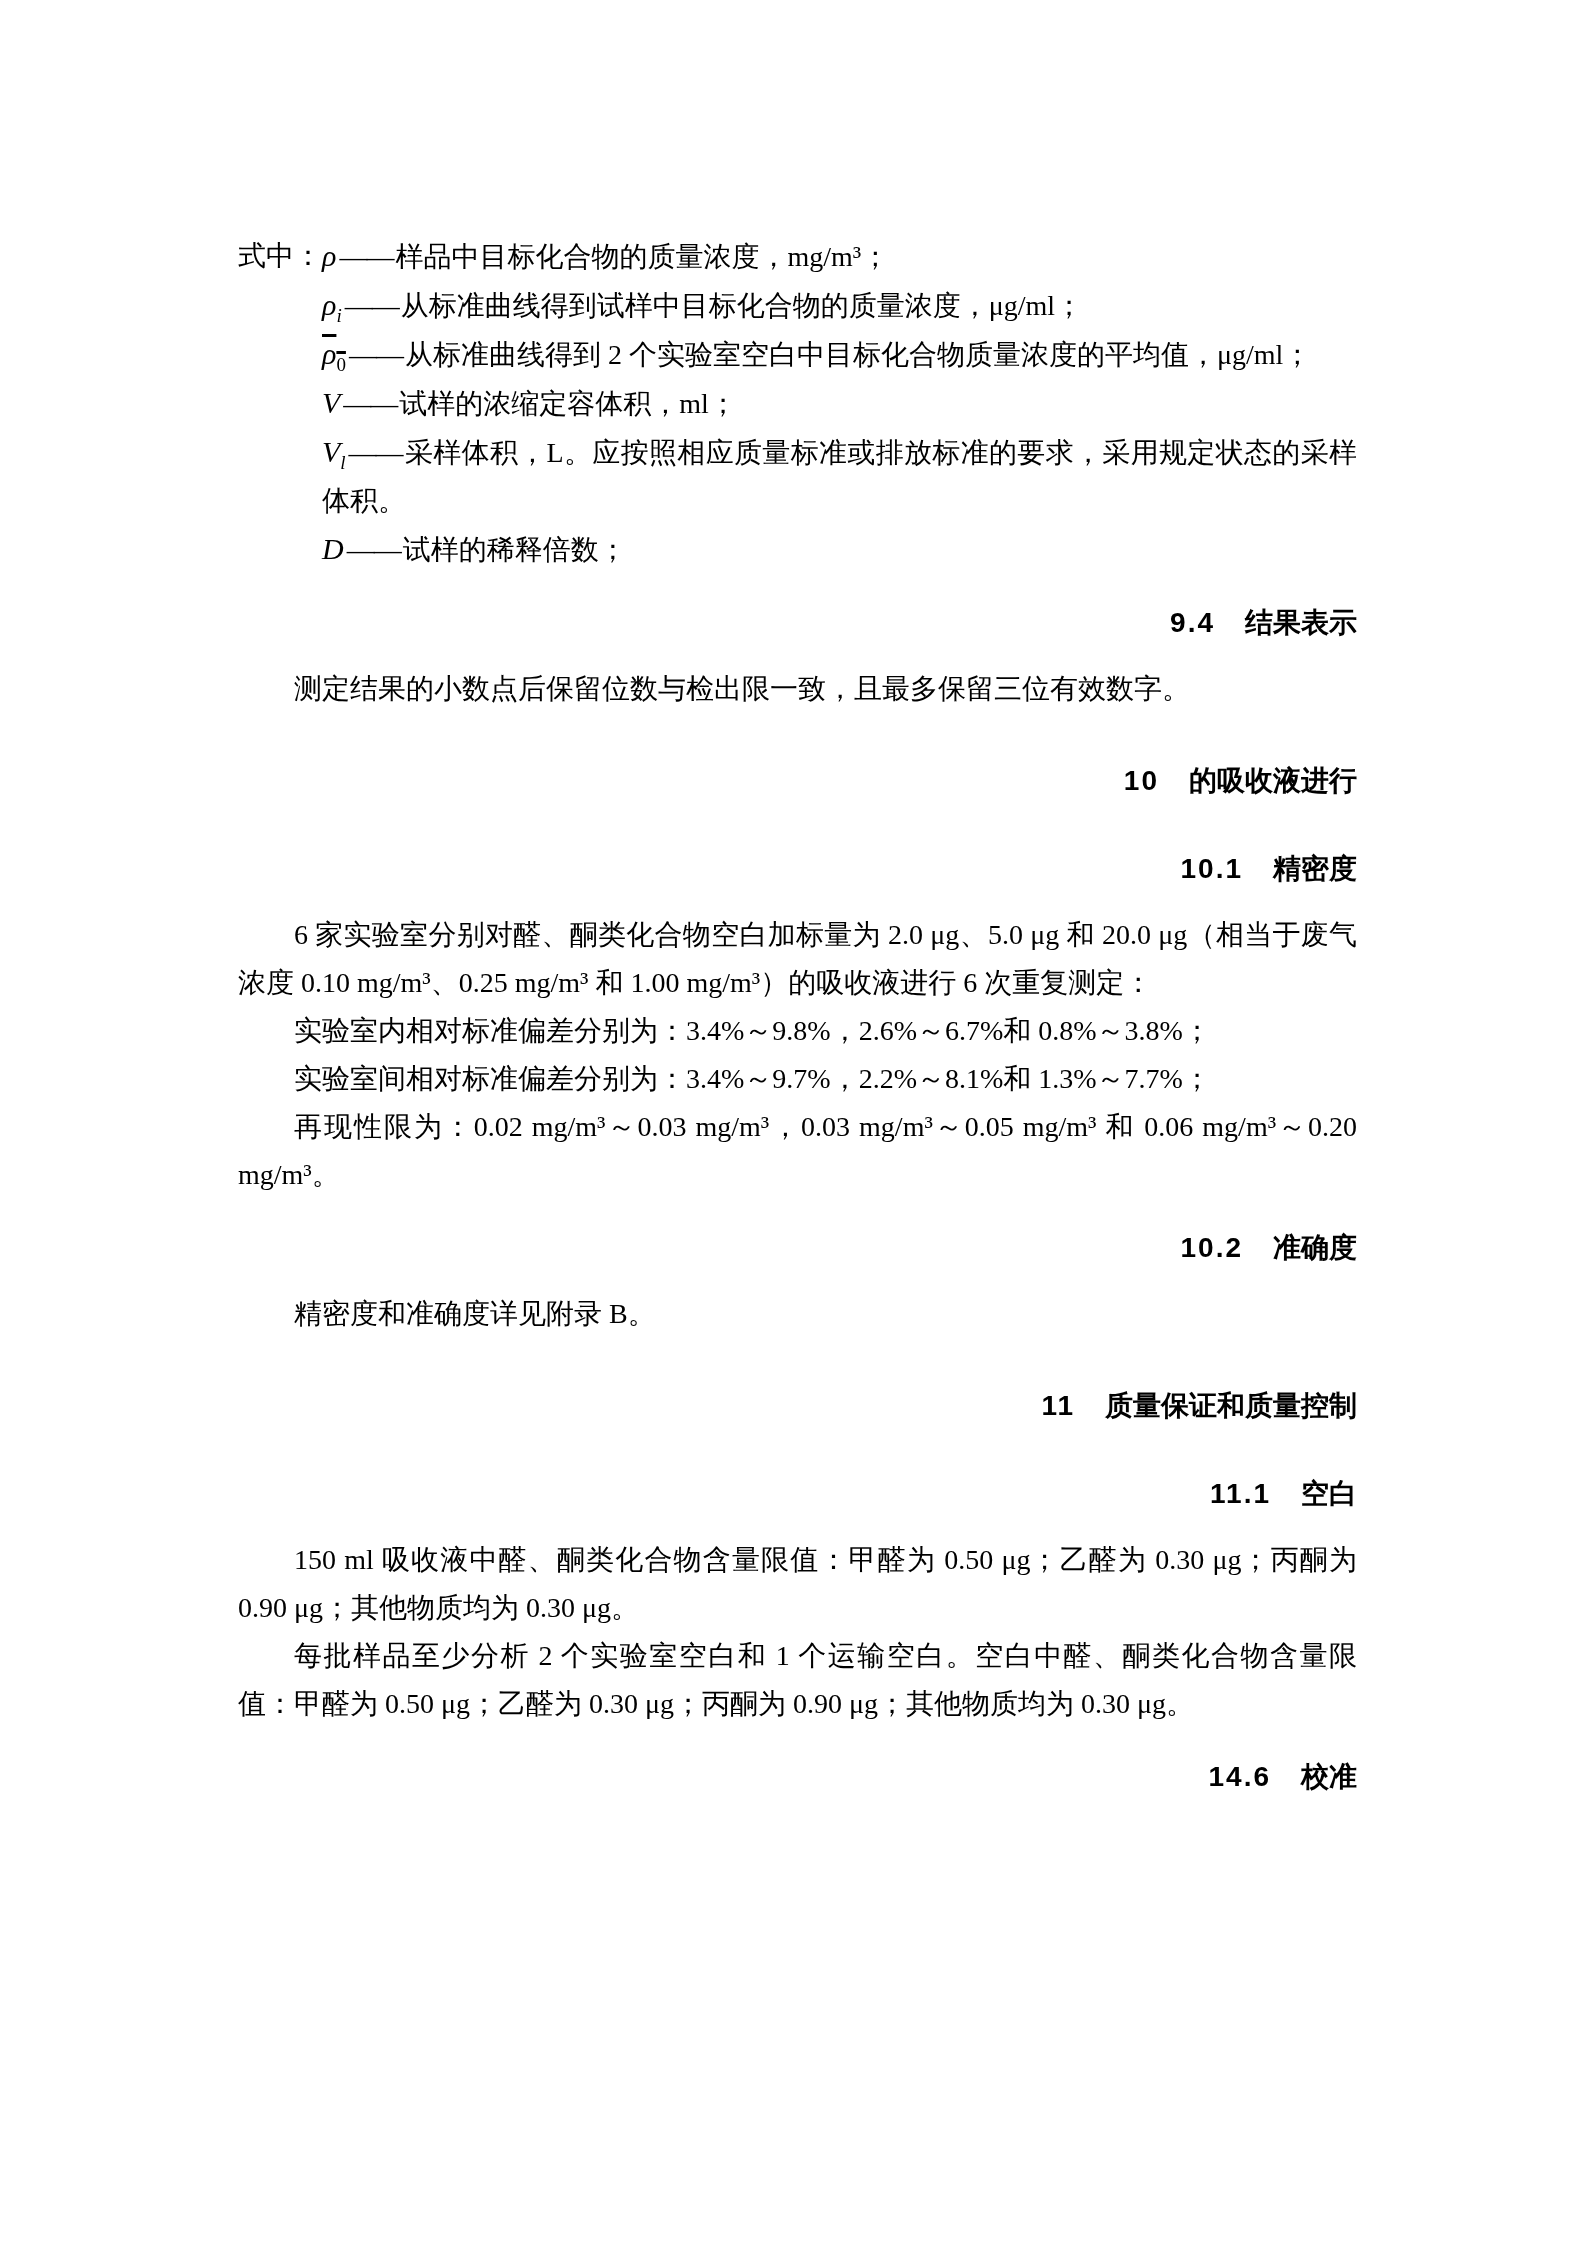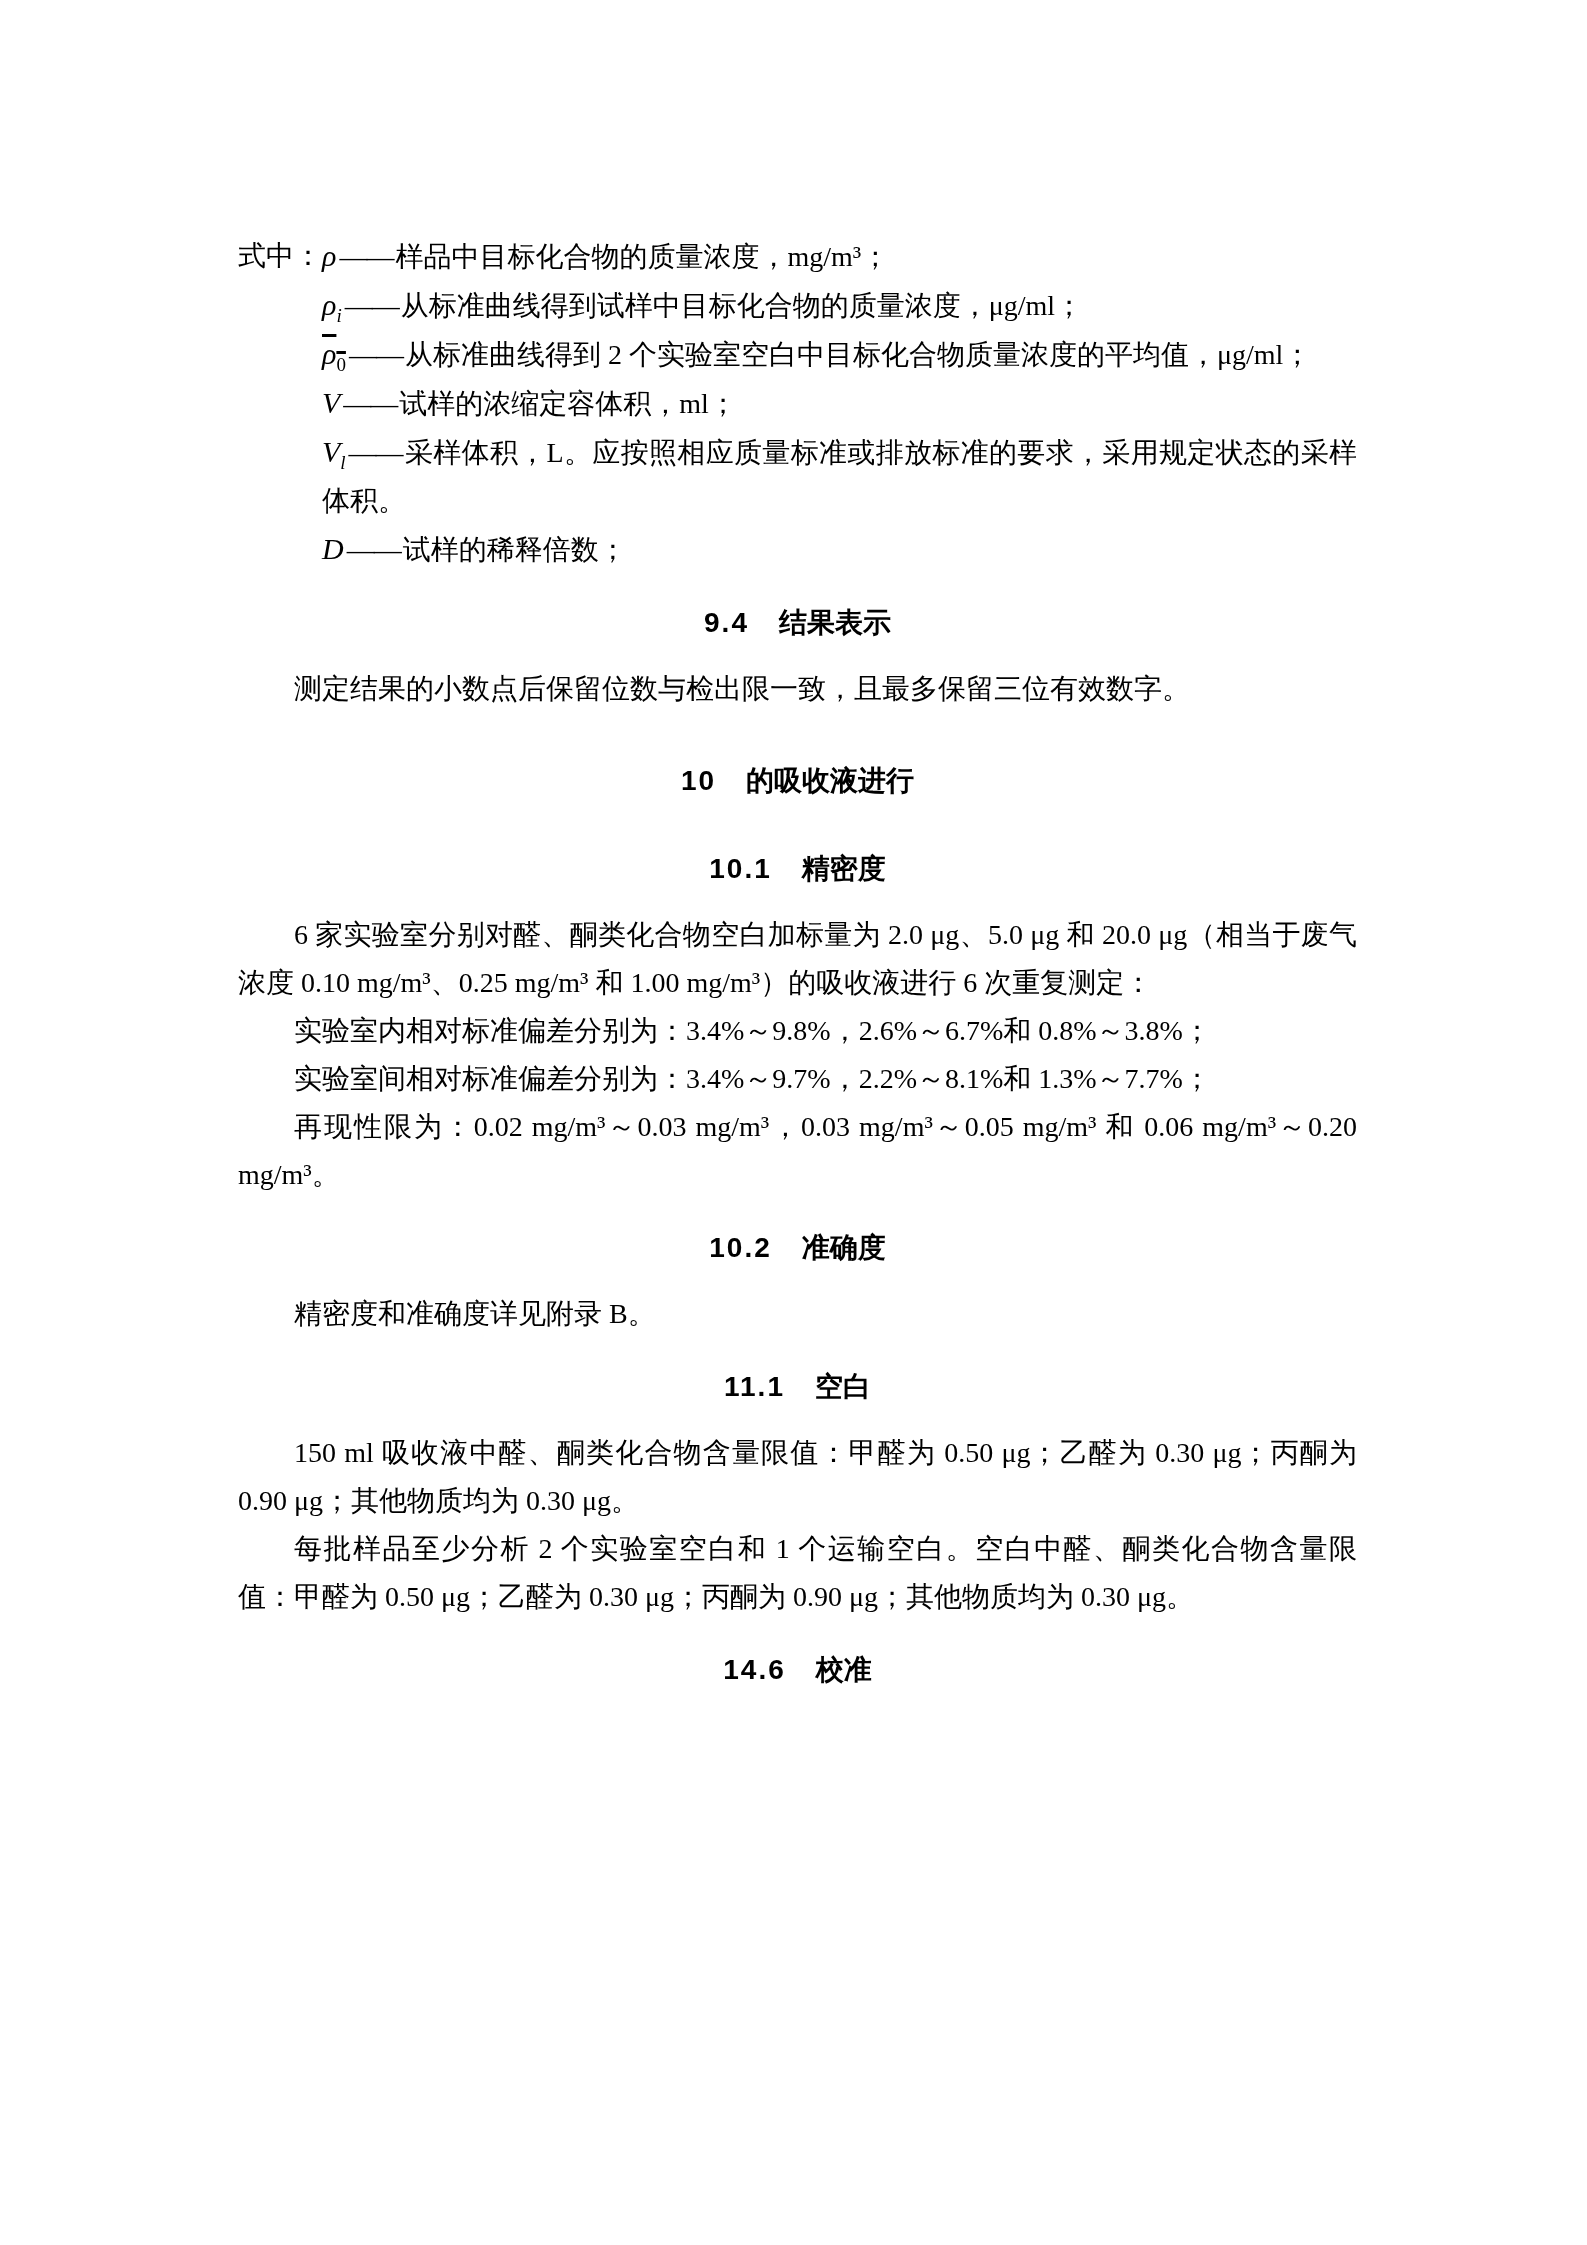--- a/index.html
+++ b/index.html
@@ -48,21 +48,21 @@
   p.body {
     margin: 0;
     text-indent: 2em;
   }
   
   .h1, .h2 {
     font-family: "Liberation Sans", "DejaVu Sans", sans-serif;
     font-weight: bold;
     font-size: 28px;
     line-height: 48px;
-    text-align: center;
+    text-align: right;
   }
   .h1 { margin: 44px 0 0 0; }
   .h2 { margin: 25px 0 18px 0; }
   .h1 + .h2 { margin-top: 40px; }
   .h-num { letter-spacing: 2px; margin-right: 30px; }
   .page-number {
     position: absolute;
     top: 2044px;
     right: 237px;
     font-size: 26px;
@@ -112,20 +112,23 @@
     <p class="body">6 家实验室分别对醛、酮类化合物空白加标量为 2.0 μg、5.0 μg 和 20.0 μg（相当于废气浓度 0.10 mg/m³、0.25 mg/m³ 和 1.00 mg/m³）的吸收液进行 6 次重复测定：</p>
     <p class="body">实验室内相对标准偏差分别为：3.4%～9.8%，2.6%～6.7%和 0.8%～3.8%；</p>
     <p class="body">实验室间相对标准偏差分别为：3.4%～9.7%，2.2%～8.1%和 1.3%～7.7%；</p>
     <p class="body">再现性限为：0.02 mg/m³～0.03 mg/m³，0.03 mg/m³～0.05 mg/m³ 和 0.06 mg/m³～0.20 mg/m³。</p>
 
     <div class="h2">
       <span class="h-num">10.2</span><span>准确度</span>
     </div>
     <p class="body">精密度和准确度详见附录 B。</p>
 
+    <div class="h1">
+      <span class="h-num">11</span><span>质量保证和质量控制</span>
+    </div>
 
     <div class="h2">
       <span class="h-num">11.1</span><span>空白</span>
     </div>
     <p class="body">150 ml 吸收液中醛、酮类化合物含量限值：甲醛为 0.50 μg；乙醛为 0.30 μg；丙酮为 0.90 μg；其他物质均为 0.30 μg。</p>
     <p class="body">每批样品至少分析 2 个实验室空白和 1 个运输空白。空白中醛、酮类化合物含量限值：甲醛为 0.50 μg；乙醛为 0.30 μg；丙酮为 0.90 μg；其他物质均为 0.30 μg。</p>
 
     <div class="h2">
       <span class="h-num">14.6</span><span>校准</span>
     </div>

